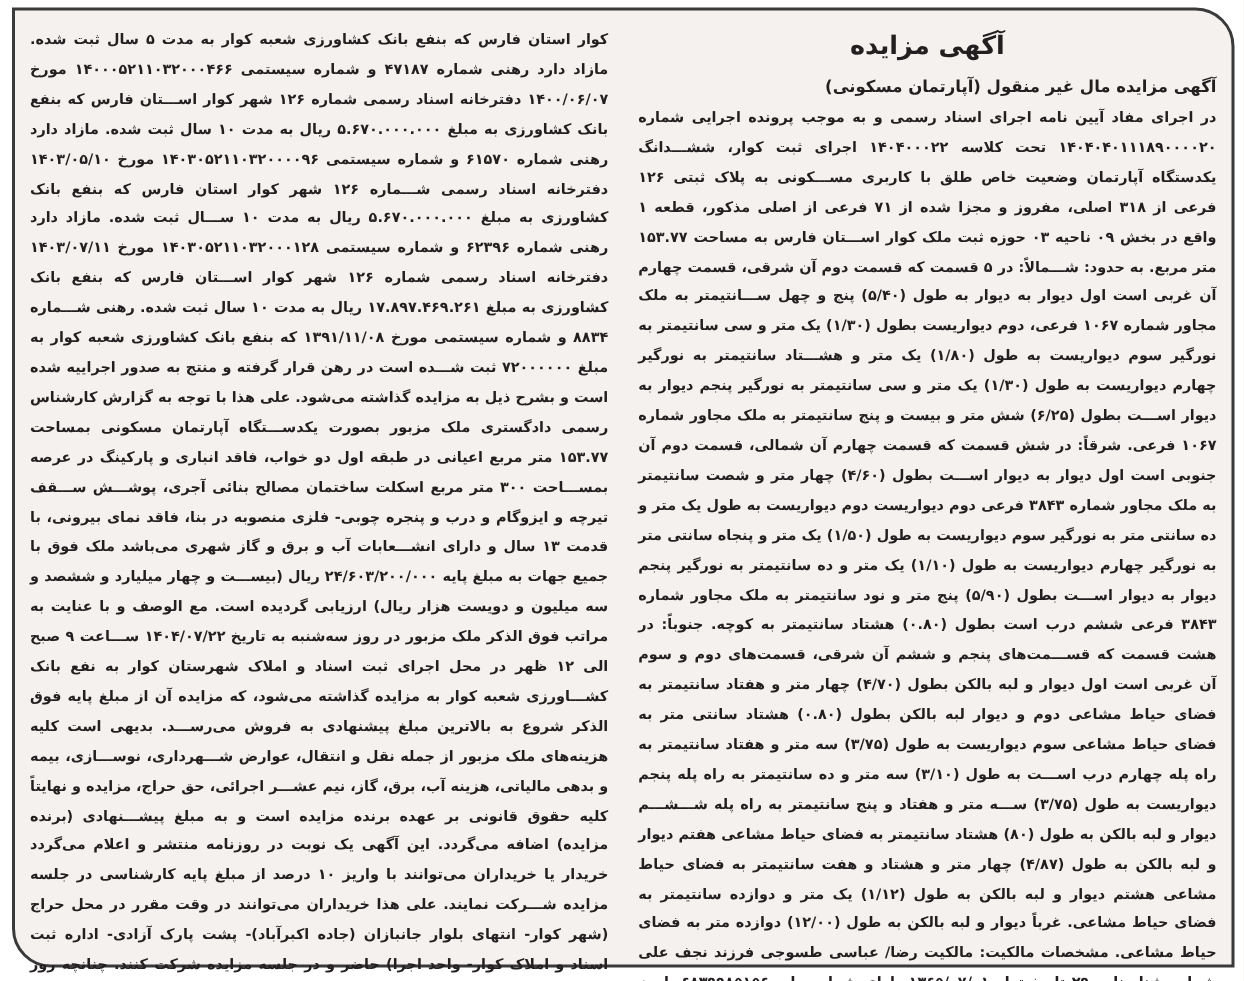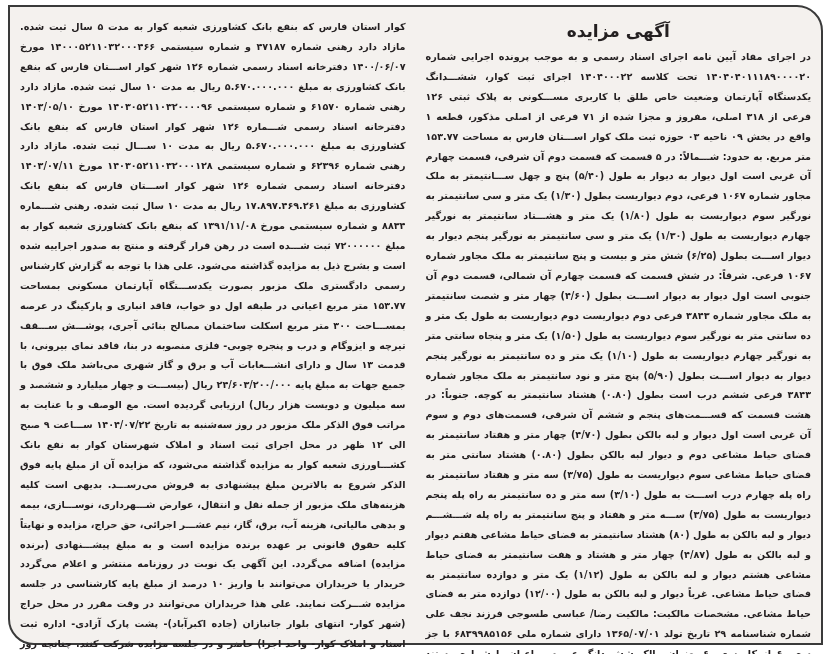--- a/index.html
+++ b/index.html
@@ -44,19 +44,20 @@
       font-size: 11px; font-weight: bold; line-height: 22px;
     }
     .para { margin: 0; }
   </style>
 </head>
 <body>
 
 <div class="frame">
   <div class="col right">
     <div class="title">آگهی مزایده</div>
+    <div class="subtitle">آگهی مزایده مال غیر منقول (آپارتمان مسکونی)</div>
     <p class="para">در اجرای مفاد آیین نامه اجرای اسناد رسمی و به موجب پرونده اجرایی شماره ۱۴۰۴۰۴۰۱۱۱۸۹۰۰۰۰۲۰ تحت کلاسه ۱۴۰۴۰۰۰۲۲ اجرای ثبت کوار، ششـــدانگ یکدستگاه آپارتمان وضعیت خاص طلق با کاربری مســـکونی به پلاک ثبتی ۱۲۶ فرعی از ۳۱۸ اصلی، مفروز و مجزا شده از ۷۱ فرعی از اصلی مذکور، قطعه ۱ واقع در بخش ۰۹ ناحیه ۰۳ حوزه ثبت ملک کوار اســـتان فارس به مساحت ۱۵۳.۷۷ متر مربع. به حدود: شـــمالاً: در ۵ قسمت که قسمت دوم آن شرقی، قسمت چهارم آن غربی است اول دیوار به دیوار به طول (۵/۴۰) پنج و چهل ســـانتیمتر به ملک مجاور شماره ۱۰۶۷ فرعی، دوم دیواریست بطول (۱/۳۰) یک متر و سی سانتیمتر به نورگیر سوم دیواریست به طول (۱/۸۰) یک متر و هشـــتاد سانتیمتر به نورگیر چهارم دیواریست به طول (۱/۳۰) یک متر و سی سانتیمتر به نورگیر پنجم دیوار به دیوار اســـت بطول (۶/۲۵) شش متر و بیست و پنج سانتیمتر به ملک مجاور شماره ۱۰۶۷ فرعی. شرقاً: در شش قسمت که قسمت چهارم آن شمالی، قسمت دوم آن جنوبی است اول دیوار به دیوار اســـت بطول (۴/۶۰) چهار متر و شصت سانتیمتر به ملک مجاور شماره ۳۸۴۳ فرعی دوم دیواریست دوم دیواریست به طول یک متر و ده سانتی متر به نورگیر سوم دیواریست به طول (۱/۵۰) یک متر و پنجاه سانتی متر به نورگیر چهارم دیواریست به طول (۱/۱۰) یک متر و ده سانتیمتر به نورگیر پنجم دیوار به دیوار اســـت بطول (۵/۹۰) پنج متر و نود سانتیمتر به ملک مجاور شماره ۳۸۴۳ فرعی ششم درب است بطول (۰.۸۰) هشتاد سانتیمتر به کوچه. جنوباً: در هشت قسمت که قســـمت‌های پنجم و ششم آن شرقی، قسمت‌های دوم و سوم آن غربی است اول دیوار و لبه بالکن بطول (۴/۷۰) چهار متر و هفتاد سانتیمتر به فضای حیاط مشاعی دوم و دیوار لبه بالکن بطول (۰.۸۰) هشتاد سانتی متر به فضای حیاط مشاعی سوم دیواریست به طول (۳/۷۵) سه متر و هفتاد سانتیمتر به راه پله چهارم درب اســـت به طول (۳/۱۰) سه متر و ده سانتیمتر به راه پله پنجم دیواریست به طول (۳/۷۵) ســـه متر و هفتاد و پنج سانتیمتر به راه پله شـــشـــم دیوار و لبه بالکن به طول (۸۰) هشتاد سانتیمتر به فضای حیاط مشاعی هفتم دیوار و لبه بالکن به طول (۴/۸۷) چهار متر و هشتاد و هفت سانتیمتر به فضای حیاط مشاعی هشتم دیوار و لبه بالکن به طول (۱/۱۲) یک متر و دوازده سانتیمتر به فضای حیاط مشاعی. غرباً دیوار و لبه بالکن به طول (۱۲/۰۰) دوازده متر به فضای حیاط مشاعی. مشخصات مالکیت: مالکیت رضا/ عباسی طسوجی فرزند نجف علی شماره شناسنامه ۲۹ تاریخ تولد ۱۳۶۵/۰۷/۰۱ دارای شماره ملی ۶۸۳۹۹۸۵۱۵۶ با جز سهم ۶ از کل سهم ۶ بعنوان مالک شش دانگ عرصه و اعیان با شماره مستند مالکیت ۴۰۳۳ تاریخ ۱۳۹۱/۰۴/۲۰ موضوع سند مالکیت اصلی بشماره چاپی ۴۵۳۴۷۹ سری ب سال ۹۰ که در صفحه ۲۶۲ دفتر املاک جلد ۱۱۱ ذیل شماره ۱۷۱۰۳ ثبت گردیده اســـت. حقوق ارتفاقی: ندارد که به موجب اسناد رهنی شماره ۲۲۰۹۹ و شماره سیستمی ۱۳۹۷۰۵۲۱۱۰۳۲۰۰۱۷۲۲ مورخ ۱۳۹۷/۱۲/۲۸ دفترخانه اسناد رسمی شماره ۳۴۵ شهر</p>
   </div>
   <div class="col left">
     <p class="para">کوار استان فارس که بنفع بانک کشاورزی شعبه کوار به مدت ۵ سال ثبت شده. مازاد دارد رهنی شماره ۴۷۱۸۷ و شماره سیستمی ۱۴۰۰۰۵۲۱۱۰۳۲۰۰۰۴۶۶ مورخ ۱۴۰۰/۰۶/۰۷ دفترخانه اسناد رسمی شماره ۱۲۶ شهر کوار اســـتان فارس که بنفع بانک کشاورزی به مبلغ ۵.۶۷۰.۰۰۰.۰۰۰ ریال به مدت ۱۰ سال ثبت شده. مازاد دارد رهنی شماره ۶۱۵۷۰ و شماره سیستمی ۱۴۰۳۰۵۲۱۱۰۳۲۰۰۰۰۹۶ مورخ ۱۴۰۳/۰۵/۱۰ دفترخانه اسناد رسمی شـــماره ۱۲۶ شهر کوار استان فارس که بنفع بانک کشاورزی به مبلغ ۵.۶۷۰.۰۰۰.۰۰۰ ریال به مدت ۱۰ ســـال ثبت شده. مازاد دارد رهنی شماره ۶۲۳۹۶ و شماره سیستمی ۱۴۰۳۰۵۲۱۱۰۳۲۰۰۰۱۲۸ مورخ ۱۴۰۳/۰۷/۱۱ دفترخانه اسناد رسمی شماره ۱۲۶ شهر کوار اســـتان فارس که بنفع بانک کشاورزی به مبلغ ۱۷.۸۹۷.۴۶۹.۲۶۱ ریال به مدت ۱۰ سال ثبت شده. رهنی شـــماره ۸۸۳۴ و شماره سیستمی مورخ ۱۳۹۱/۱۱/۰۸ که بنفع بانک کشاورزی شعبه کوار به مبلغ ۷۲۰۰۰۰۰۰ ثبت شـــده است در رهن قرار گرفته و منتج به صدور اجراییه شده است و بشرح ذیل به مزایده گذاشته می‌شود. علی هذا با توجه به گزارش کارشناس رسمی دادگستری ملک مزبور بصورت یکدســـتگاه آپارتمان مسکونی بمساحت ۱۵۳.۷۷ متر مربع اعیانی در طبقه اول دو خواب، فاقد انباری و پارکینگ در عرصه بمســـاحت ۳۰۰ متر مربع اسکلت ساختمان مصالح بنائی آجری، پوشـــش ســـقف تیرچه و ایزوگام و درب و پنجره چوبی- فلزی منصوبه در بنا، فاقد نمای بیرونی، با قدمت ۱۳ سال و دارای انشـــعابات آب و برق و گاز شهری می‌باشد ملک فوق با جمیع جهات به مبلغ پایه ۲۴/۶۰۳/۲۰۰/۰۰۰ ریال (بیســـت و چهار میلیارد و ششصد و سه میلیون و دویست هزار ریال) ارزیابی گردیده است. مع الوصف و با عنایت به مراتب فوق الذکر ملک مزبور در روز سه‌شنبه به تاریخ ۱۴۰۴/۰۷/۲۲ ســـاعت ۹ صبح الی ۱۲ ظهر در محل اجرای ثبت اسناد و املاک شهرستان کوار به نفع بانک کشـــاورزی شعبه کوار به مزایده گذاشته می‌شود، که مزایده آن از مبلغ پایه فوق الذکر شروع به بالاترین مبلغ پیشنهادی به فروش می‌رســـد. بدیهی است کلیه هزینه‌های ملک مزبور از جمله نقل و انتقال، عوارض شـــهرداری، نوســـازی، بیمه و بدهی مالیاتی، هزینه آب، برق، گاز، نیم عشـــر اجرائی، حق حراج، مزایده و نهایتاً کلیه حقوق قانونی بر عهده برنده مزایده است و به مبلغ پیشـــنهادی (برنده مزایده) اضافه می‌گردد. این آگهی یک نوبت در روزنامه منتشر و اعلام می‌گردد خریدار یا خریداران می‌توانند با واریز ۱۰ درصد از مبلغ پایه کارشناسی در جلسه مزایده شـــرکت نمایند. علی هذا خریداران می‌توانند در وقت مقرر در محل حراج (شهر کوار- انتهای بلوار جانبازان (جاده اکبرآباد)- پشت پارک آزادی- اداره ثبت اسناد و املاک کوار- واحد اجرا) حاضر و در جلسه مزایده شرکت کنند. چنانچه روز مزایده مصادف با تعطیل رسمی غیرمترقبه گردد، روز بعد از تعطیلی جلسه مزایده در همان زمان و مکان برگزار می‌گردد.</p>
 
   </div>
 </div>
 
 </body></html>

